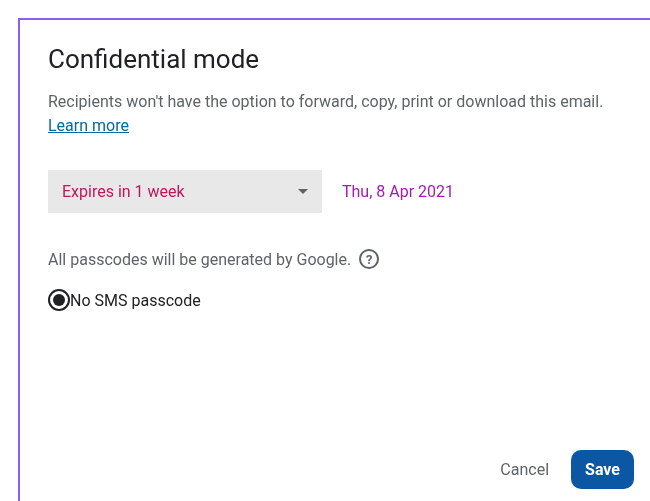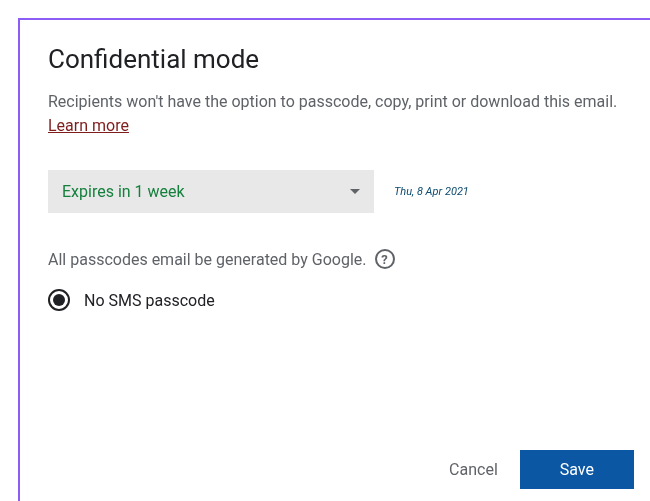--- a/index.html
+++ b/index.html
@@ -28,21 +28,21 @@
       margin-bottom: 16px;
       letter-spacing: 0;
     }
     .description {
       font-size: 16px;
       color: #5f6368;
       line-height: 1.5;
       margin-bottom: 32px;
     }
     .learn-more {
-      color: #7f1d1d;
+      color: #0369a1;
       text-decoration: underline;
       cursor: pointer;
     }
     .section-label {
       font-size: 13px;
       font-weight: 500;
       color: #1a73e8;
       letter-spacing: 0.8px;
       margin-bottom: 16px;
     }
@@ -50,38 +50,37 @@
       display: flex;
       align-items: center;
       gap: 20px;
       margin-bottom: 36px;
     }
     .dropdown {
       background: #e8e8e8;
       border: none;
       padding: 12px 14px;
       font-size: 16px;
-      color: #15803d;
-      width: 326px;
+      color: #be185d;
+      width: 274px;
       display: flex;
       align-items: center;
       justify-content: space-between;
       cursor: pointer;
     }
     .dropdown-arrow {
       width: 0;
       height: 0;
       border-left: 5px solid transparent;
       border-right: 5px solid transparent;
       border-top: 5px solid #5f6368;
     }
     .expiry-date {
-      font-size: 11px;
-      color: #0c4a6e;
-      font-style: italic;
+      font-size: 16px;
+      color: #a21caf;
     }
     .passcode-info {
       font-size: 16px;
       color: #5f6368;
       display: flex;
       align-items: center;
       gap: 8px;
       margin-bottom: 20px;
     }
     .help-icon {
@@ -97,21 +96,20 @@
       color: #5f6368;
       cursor: pointer;
     }
     .radio-group {
       display: flex;
       gap: 100px;
     }
     .radio-option {
       display: flex;
       align-items: center;
-      gap: 14px;
       cursor: pointer;
     }
     .radio-outer {
       width: 22px;
       height: 22px;
       border: 2px solid #5f6368;
       border-radius: 50%;
       display: flex;
       align-items: center;
       justify-content: center;
@@ -144,49 +142,50 @@
       font-size: 16px;
       padding: 10px 18px;
       cursor: pointer;
       font-family: inherit;
     }
     .btn-save {
       background: #0b57a4;
       border: none;
       color: #fff;
       font-size: 16px;
-      padding: 10px 40px;
-      border-radius: 0;
+      padding: 10px 14px;
+      border-radius: 10px;
       cursor: pointer;
       font-family: inherit;
+      font-weight: bold;
     }
   </style>
 </head>
 <body>
 
 <div class="dialog">
 
   <h1 class="title">Confidential mode</h1>
 
   <p class="description">
-    <span>Recipients won't have the option to passcode, copy, print or download this email. </span><a class="learn-more">Learn more</a>
+    <span>Recipients won't have the option to forward, copy, print or download this email. </span><a class="learn-more">Learn more</a>
   </p>
 
 
   <div class="expiry-row">
     <div class="dropdown">
       <span>Expires in 1 week</span>
       <span class="dropdown-arrow"></span>
     </div>
     <span class="expiry-date">Thu, 8 Apr 2021</span>
   </div>
 
 
   <div class="passcode-info">
-    <span>All passcodes email be generated by Google.</span>
+    <span>All passcodes will be generated by Google.</span>
     <span class="help-icon">?</span>
   </div>
 
   <div class="radio-group">
     <label class="radio-option">
       <span class="radio-outer selected">
         <span class="radio-inner"></span>
       </span>
       <span class="radio-label">No SMS passcode</span>
     </label>

